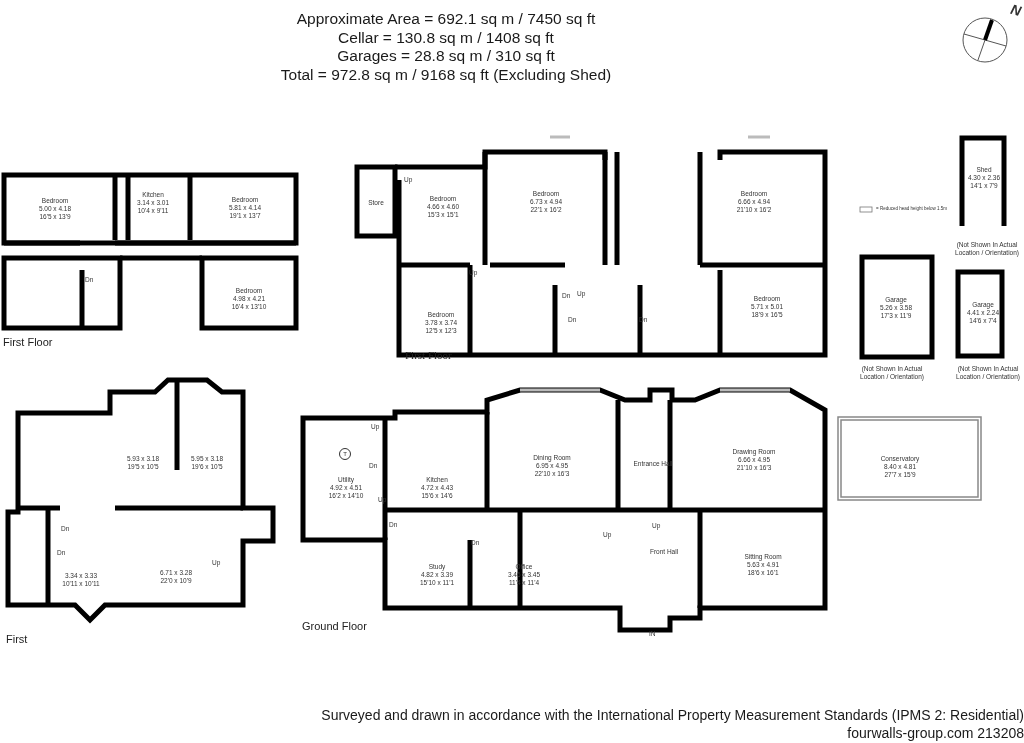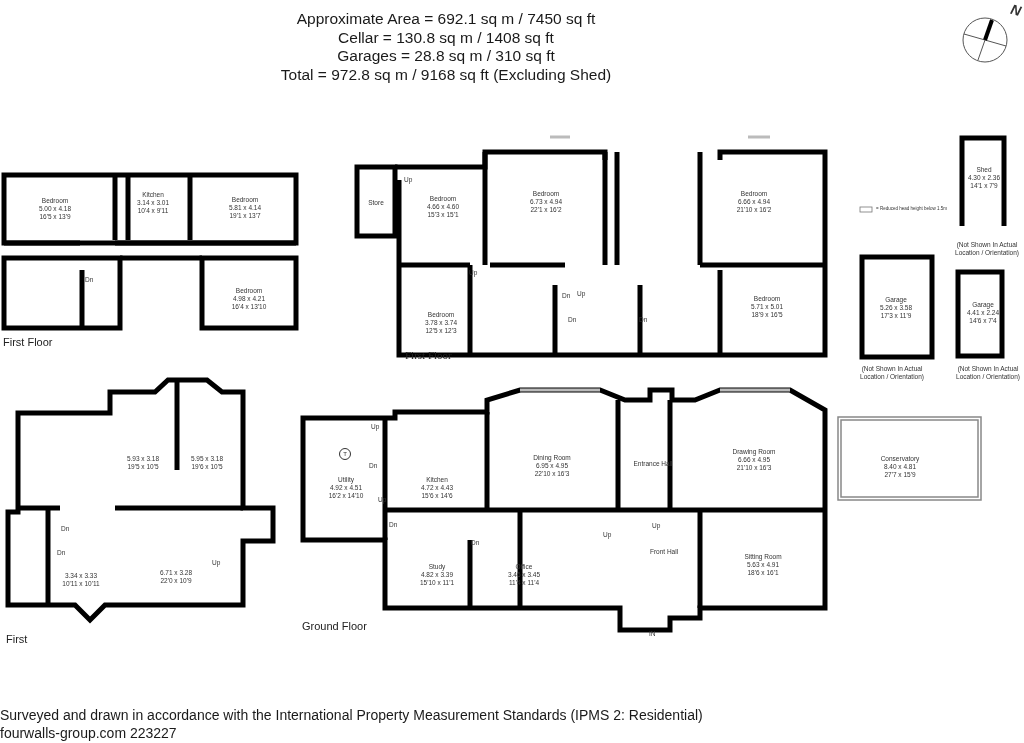--- a/index.html
+++ b/index.html
@@ -1,18 +1,18 @@
 <!DOCTYPE html>
 <html><head>
 <meta charset="utf-8">
 <style>
   html,body{margin:0;padding:0;background:#ffffff;}
   body{width:1024px;height:743px;position:relative;overflow:hidden;font-family:"Liberation Sans",sans-serif;color:#222;}
   .header{position:absolute;left:0;top:10px;width:892px;text-align:center;font-size:15.5px;line-height:18.5px;color:#1a1a1a;}
-  .footer{position:absolute;left:0;top:706px;width:1024px;text-align:left;font-size:14px;line-height:18px;color:#1a1a1a;}
+  .footer{position:absolute;left:0;top:706px;width:1024px;text-align:right;font-size:14px;line-height:18px;color:#1a1a1a;}
   svg.plan{position:absolute;left:0;top:0;}
   .lbl{position:absolute;text-align:center;font-size:6.5px;line-height:8px;color:#333;white-space:nowrap;transform:translateX(-50%);}
   .floor-title{position:absolute;font-size:11px;color:#222;}
   .small{position:absolute;font-size:6.5px;color:#333;white-space:nowrap;}
   .note{position:absolute;text-align:center;font-size:6.5px;line-height:8px;color:#333;transform:translateX(-50%);white-space:nowrap;}
 </style>
 </head>
 <body>
 
 <div class="header">
@@ -249,14 +249,14 @@
 <div class="small" style="left:378px;top:496px;">Up</div>
 <div class="small" style="left:389px;top:521px;">Dn</div>
 <div class="small" style="left:471px;top:539px;">Dn</div>
 <div class="small" style="left:652px;top:522px;">Up</div>
 <div class="small" style="left:603px;top:531px;">Up</div>
 <div class="small" style="left:649px;top:630px;">IN</div>
 <div class="floor-title" style="left:302px;top:620px;">Ground Floor</div>
 
 <div class="footer">
   <div>Surveyed and drawn in accordance with the International Property Measurement Standards (IPMS 2: Residential)</div>
-  <div>fourwalls-group.com 223227</div>
+  <div>fourwalls-group.com 213208</div>
 </div>
 
 </body></html>

